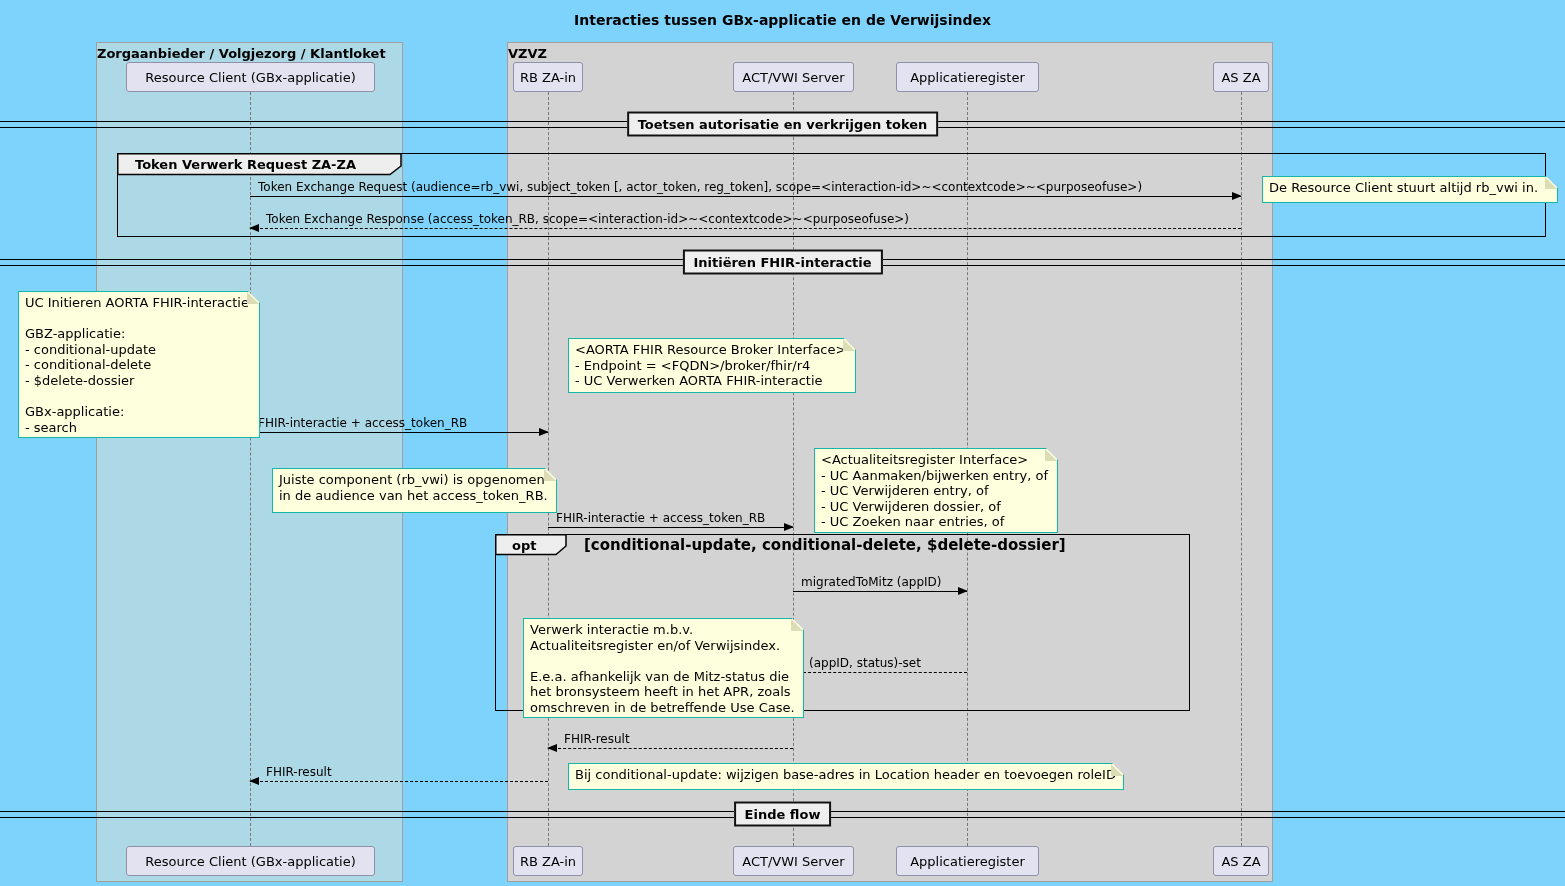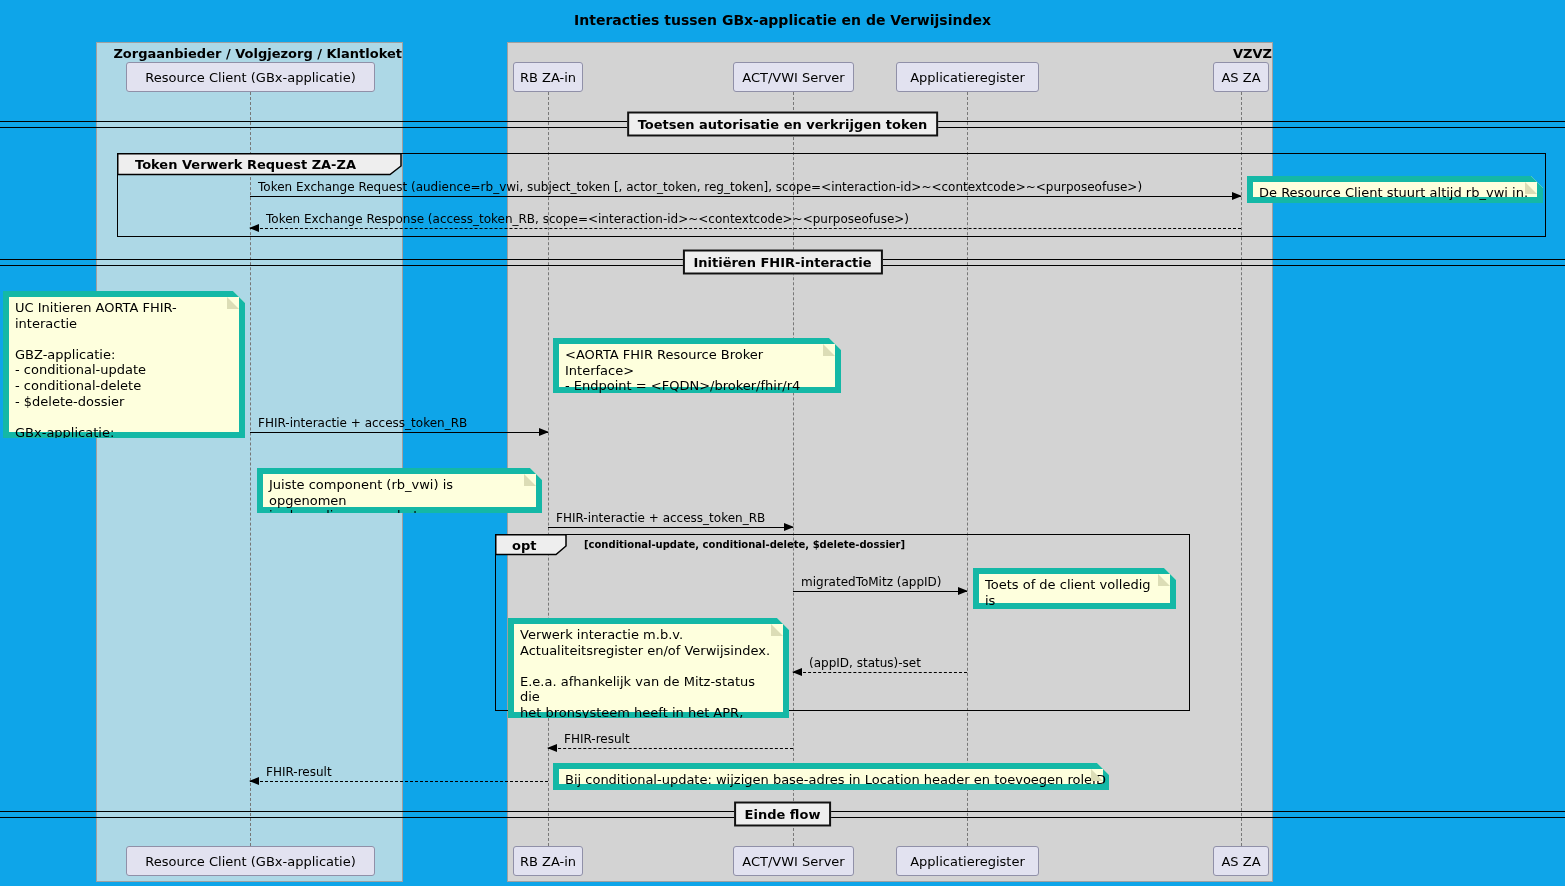--- a/index.html
+++ b/index.html
@@ -1,26 +1,26 @@
 <!DOCTYPE html>
 <html><head>
 <meta charset="utf-8">
 <style>
   html,body { margin:0; padding:0; background:#ffffff; }
   .diagram {
     position:relative; width:1565px; height:886px; overflow:hidden;
     font-family:"DejaVu Sans","Liberation Sans",sans-serif; font-size:13px; color:#000;
-    background:#0ea5e9;
+    background:#7dd3fc;
   }
   .title { position:absolute; top:12px; left:0; width:100%; text-align:center;
            font-weight:bold; font-size:14px; }
 
   
   .bgbox { position:absolute; border:1px solid #a0a0a0; box-sizing:border-box; z-index:0; }
-  .bgbox-label { text-align:right; font-weight:bold; padding-top:3px; font-size:13px; }
+  .bgbox-label { text-align:left; font-weight:bold; padding-top:3px; font-size:13px; }
   .box-left { left:96px; top:42px; width:307px; height:840px; background:#ADD8E6; }
   .box-right { left:507px; top:42px; width:766px; height:840px; background:#D3D3D3; }
 
   
   .lifeline { position:absolute; top:92px; height:754px; width:0;
               border-left:1px dashed #777; z-index:1; }
 
   
   .participant { position:absolute; height:30px; background:#E2E2F0;
                  border:1px solid #9090a8; border-radius:3px; box-sizing:border-box;
@@ -35,40 +35,40 @@
                    background:#EEEEEE; border:2px solid #111; padding:3px 9px;
                    font-weight:bold; white-space:nowrap; font-size:13px; }
 
   
   .frame { position:absolute; border:1.5px solid #000; box-sizing:border-box;
            z-index:2; background:transparent; }
   .frame-header-shape { position:absolute; top:-1px; left:-1px; }
   .frame-header-label { position:absolute; top:0; height:21px; line-height:21px;
                         font-weight:bold; white-space:nowrap; }
   .frame-cond { position:absolute; top:0; height:20px; line-height:20px;
-                font-weight:bold; font-size:10px; white-space:nowrap; }
+                font-weight:bold; font-size:15px; white-space:nowrap; }
 
   
   .msg { position:absolute; height:0; z-index:3; }
   .msg-line { position:absolute; left:0; right:0; top:0; }
   .msg-line.solid { border-top:1px solid #000; }
   .msg-line.dashed { border-top:1px dashed #000; }
   .ah { position:absolute; width:0; height:0; top:-4px; }
   .ah.right { right:-1px; border-left:10px solid #000;
               border-top:4px solid transparent; border-bottom:4px solid transparent; }
   .ah.left { left:-1px; border-right:10px solid #000;
              border-top:4px solid transparent; border-bottom:4px solid transparent; }
   .msg-label { position:absolute; bottom:2px; white-space:nowrap; font-size:12px; }
   .msg.to-right .msg-label { left:8px; }
   .msg.to-left .msg-label { left:16px; }
 
   
-  .note { position:absolute; background:#FEFFDD; border:6px solid #14b8a6;
+  .note { position:absolute; background:#FEFFDD; border:1px solid #14b8a6;
           box-sizing:border-box; z-index:4;
-          clip-path:polygon(0 0, calc(100% - 12px) 0, 100% 12px, 100% 100%, 0 100%); }
+          clip-path:polygon(0 0, calc(100% - 12px) 0, 100% 12px, 100% 100%, 0 100%);margin-left:15px; }
   .note-fold { position:absolute; top:0; right:0; width:0; height:0;
                border-bottom:12px solid #dcddb6; border-right:12px solid transparent; }
   .note-text { padding:3px 6px; line-height:15.6px; white-space:pre-line; font-size:13px; }
   .note.oneline .note-text { white-space:nowrap; }
 </style>
 </head>
 <body>
 
 <div class="diagram">
 
@@ -179,24 +179,27 @@
     <div class="note-fold"></div>
     <div class="note-text">&lt;AORTA FHIR Resource Broker Interface&gt;
 - Endpoint = &lt;FQDN&gt;/broker/fhir/r4
 - UC Verwerken AORTA FHIR-interactie</div>
   </div>
   <div class="note" style="left:257px;top:468px;width:285px;height:45px">
     <div class="note-fold"></div>
     <div class="note-text">Juiste component (rb_vwi) is opgenomen
 in de audience van het access_token_RB.</div>
   </div>
-  <div class="note" style="left:973px;top:568px;width:203px;height:41px">
-    <div class="note-fold"></div>
-    <div class="note-text">Toets of de client volledig is
-gemigreerd naar Mitz</div>
+  <div class="note" style="left:799px;top:448px;width:244px;height:85px">
+    <div class="note-fold"></div>
+    <div class="note-text">&lt;Actualiteitsregister Interface&gt;
+- UC Aanmaken/bijwerken entry, of
+- UC Verwijderen entry, of
+- UC Verwijderen dossier, of
+- UC Zoeken naar entries, of</div>
   </div>
   <div class="note" style="left:508px;top:618px;width:281px;height:100px">
     <div class="note-fold"></div>
     <div class="note-text">Verwerk interactie m.b.v.
 Actualiteitsregister en/of Verwijsindex.
 
 E.e.a. afhankelijk van de Mitz-status die
 het bronsysteem heeft in het APR, zoals
 omschreven in de betreffende Use Case.</div>
   </div>

